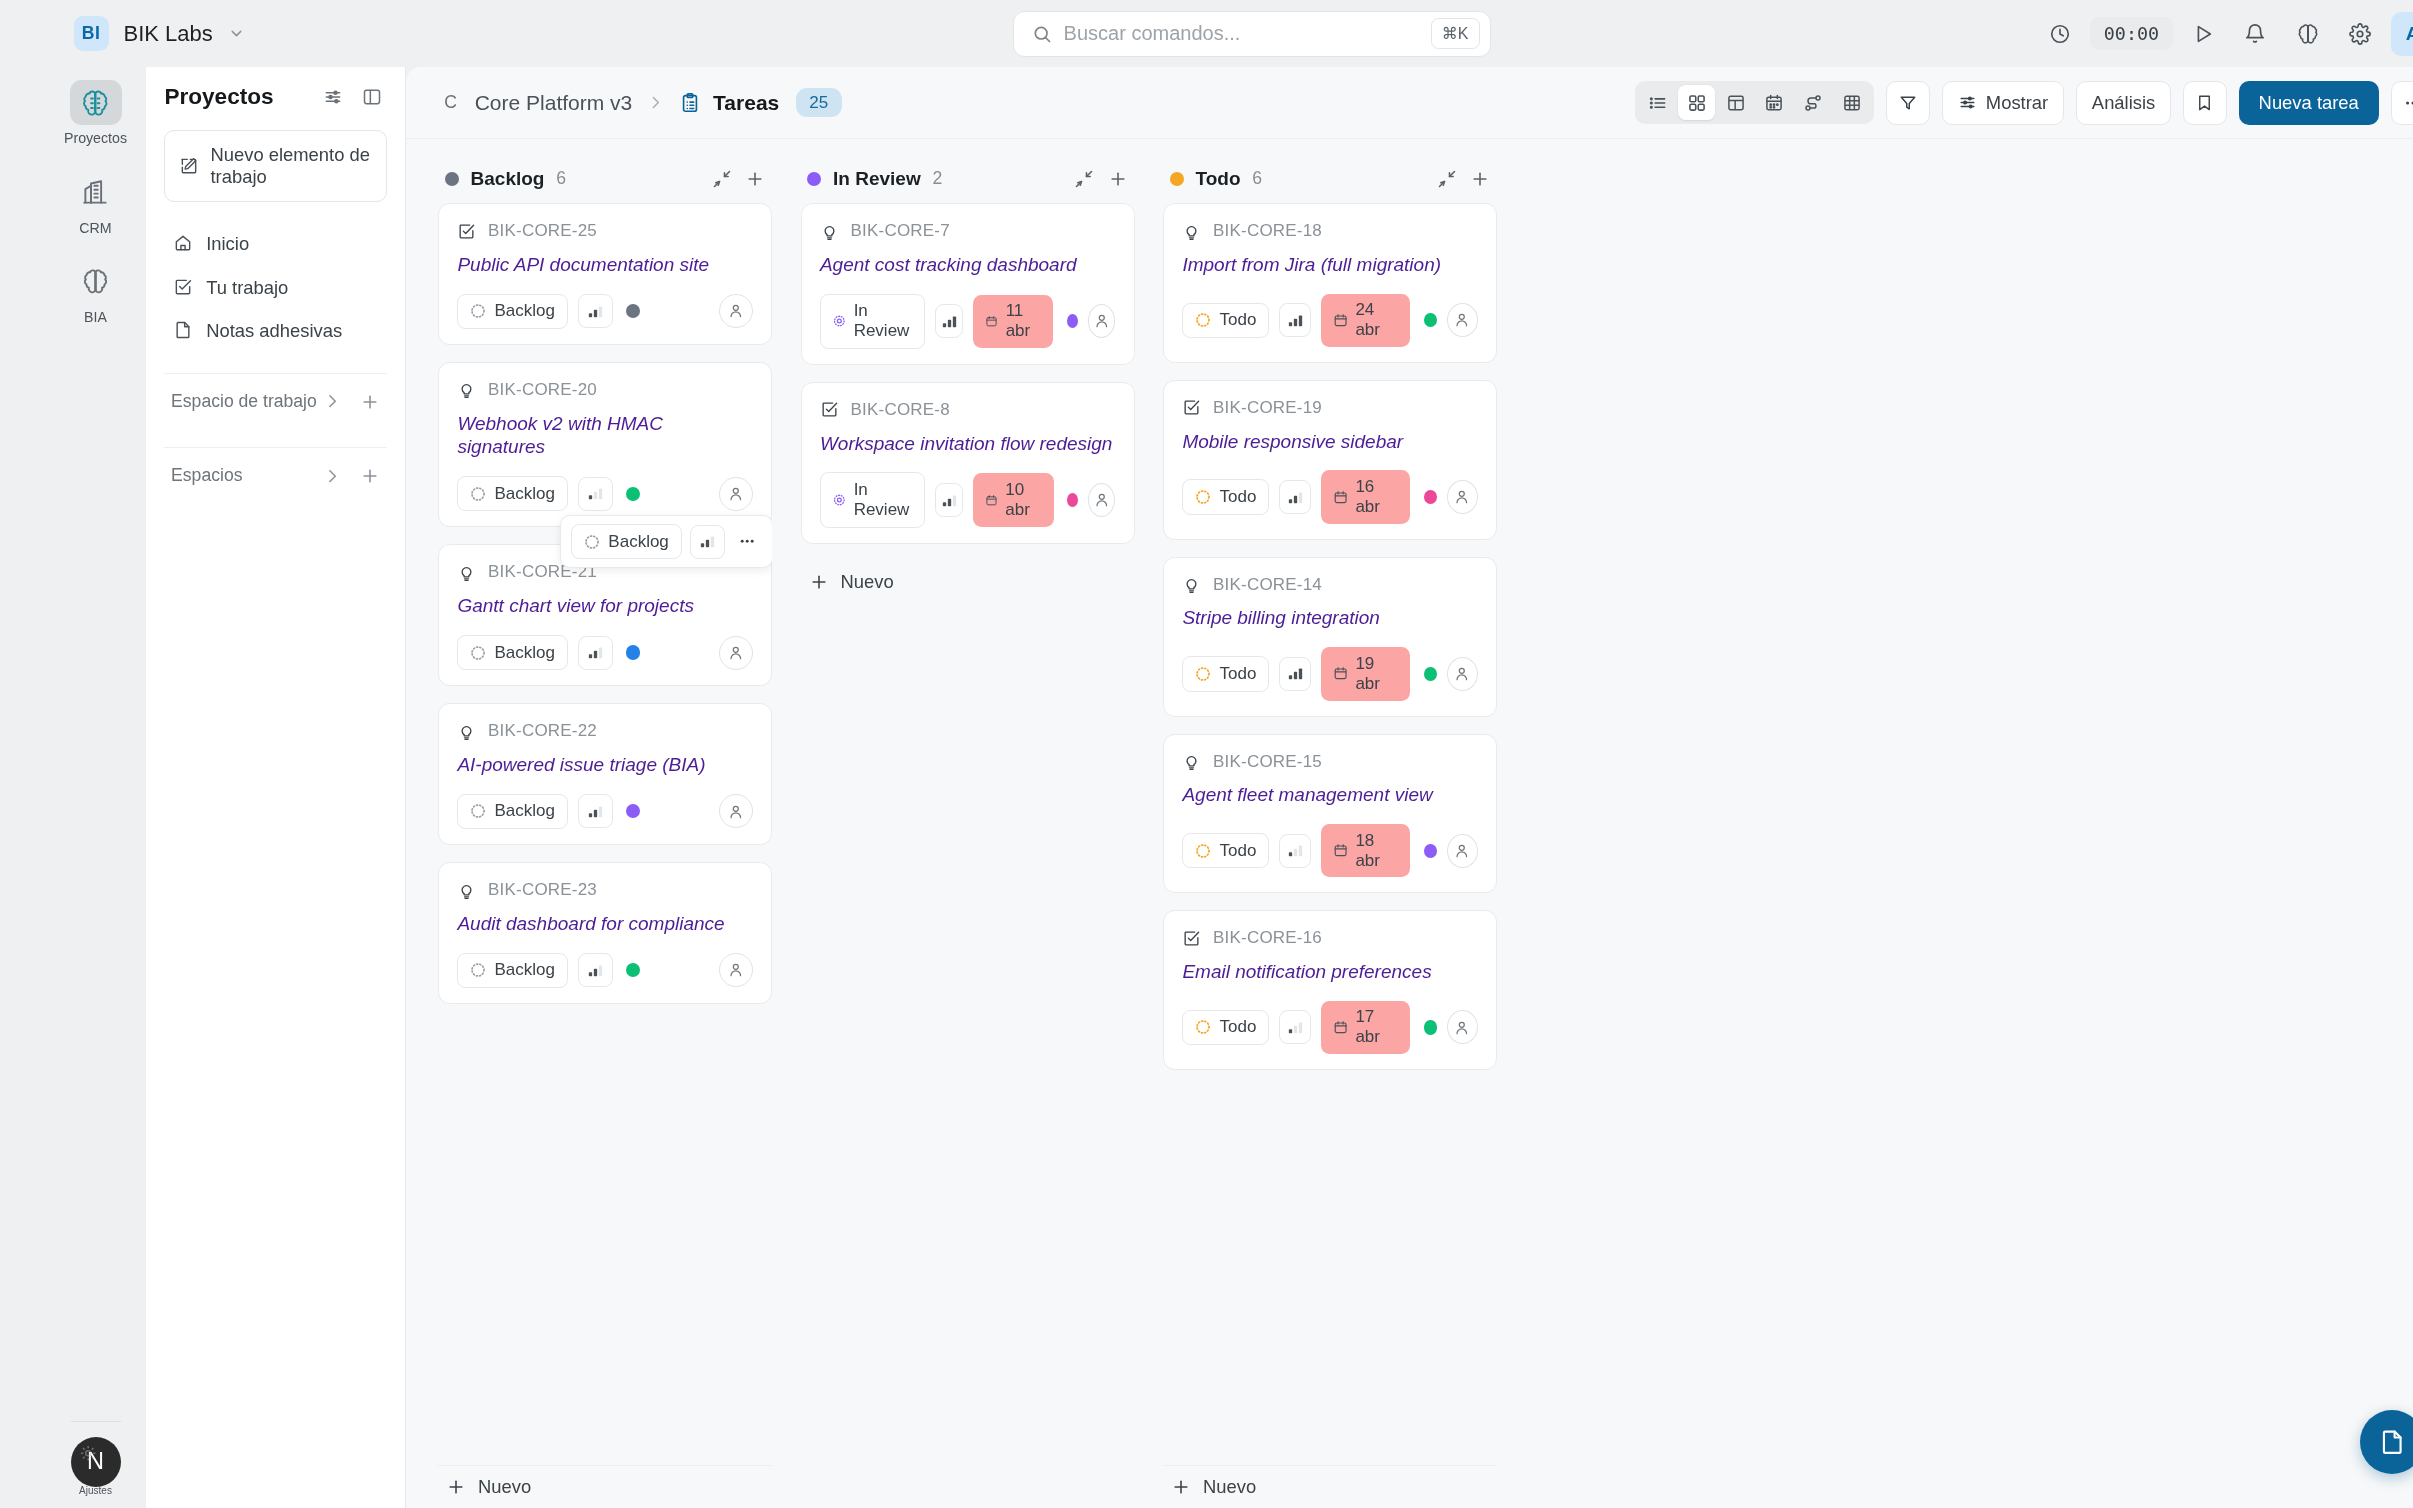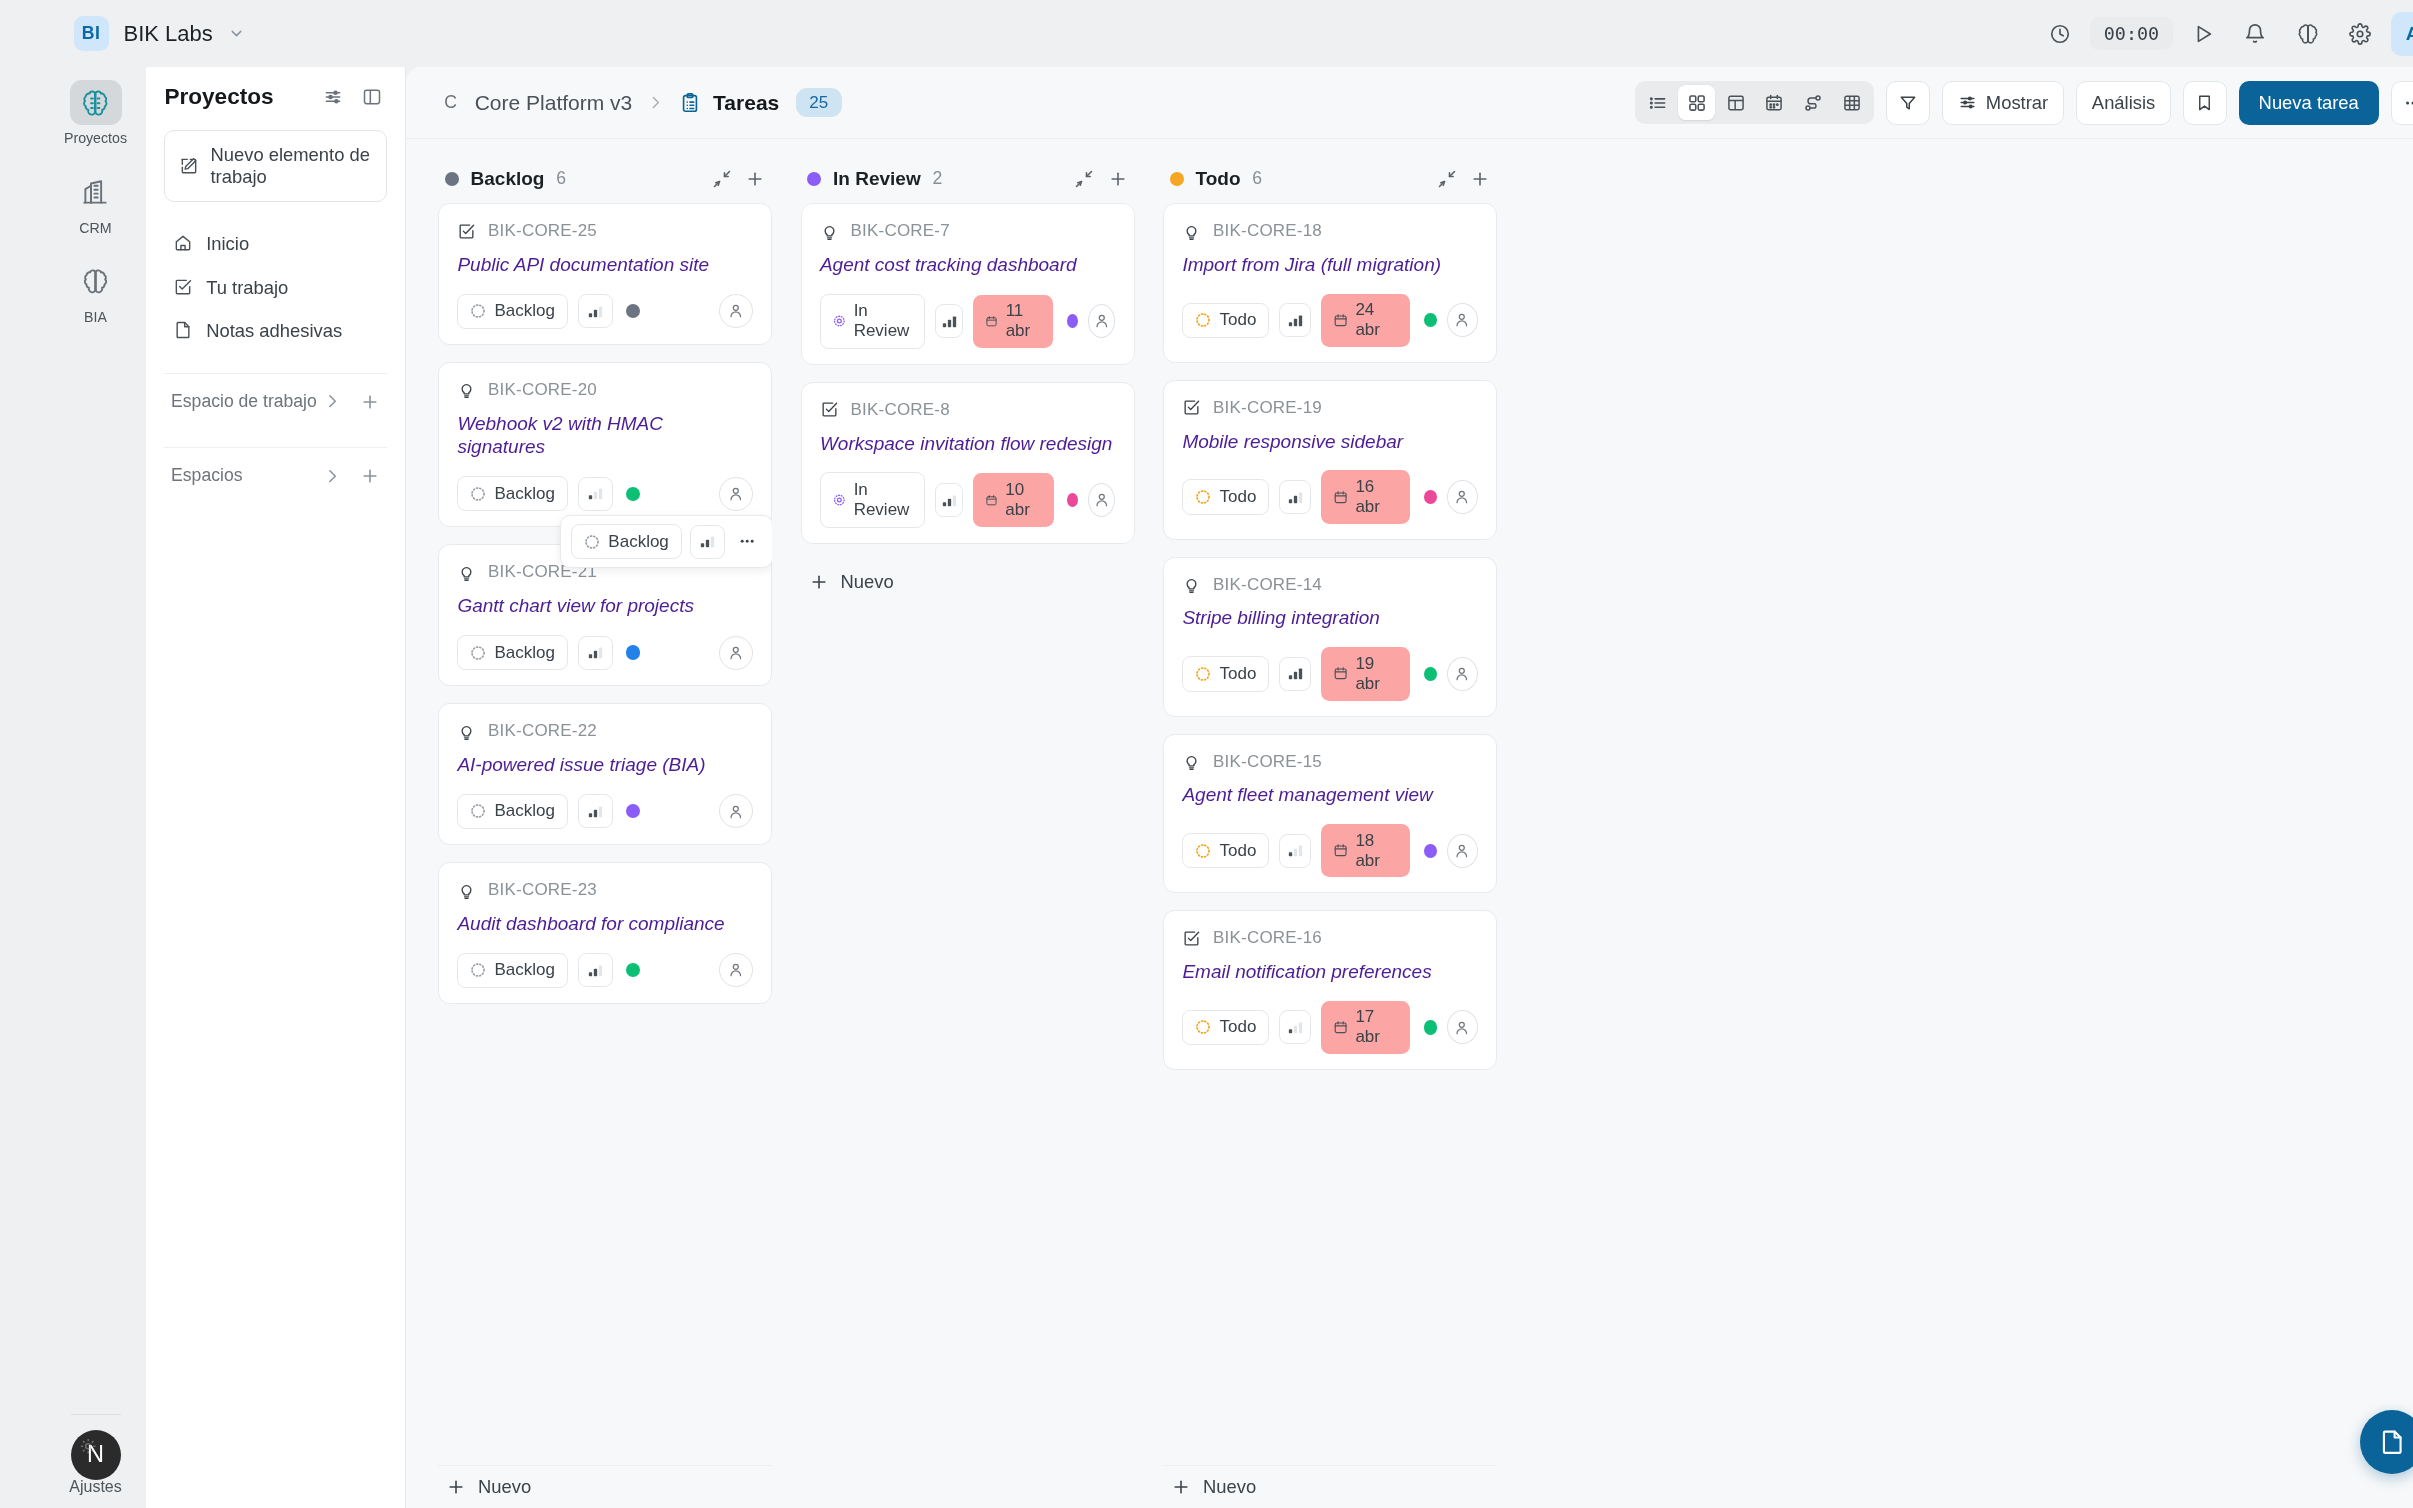--- a/index.html
+++ b/index.html
@@ -91,21 +91,21 @@
     display: flex; flex-direction: column; align-items: center; gap: 3.4px;
   }
   .rail-sep { width: 50px; height: 0.8px; background: #dcdfe2; margin-bottom: 11.7px; }
   .rail-avatar {
     width: 50px; height: 50px; border-radius: 50%;
     background: #2b2b2b; color: #fff; font-size: 23.5px;
     display: flex; align-items: center; justify-content: center;
     position: relative; cursor: pointer;
   }
   .rail-avatar .gearmark { position: absolute; left: 8.4px; top: 7.5px; opacity: .45; }
-  .rail-bottom-label { font-size: 16px; color: #4d545a; margin-top: -5px; }
+  .rail-bottom-label { font-size: 10px; color: #4d545a; margin-top: -5px; }
 
   
   .sidebar {
     width: 260px; flex: 0 0 260px;
     background: #fff; border-right: 0.8px solid #e6e9ec;
     padding: 15px 18.4px 0 18.4px;
     display: flex; flex-direction: column;
   }
   .sb-head { display: flex; align-items: center; margin-bottom: 18.4px; }
   .sb-title { font-size: 22.6px; font-weight: 700; color: #15191c; }
@@ -263,20 +263,30 @@
     <div class="brand">
       <div class="brand-badge">BI</div>
       <div class="brand-name">BIK Labs</div>
       <div class="brand-caret">
         <svg width="17" height="17" viewBox="0 0 24 24" fill="none" stroke="currentColor" stroke-width="2" stroke-linecap="round" stroke-linejoin="round">
             <polyline points="6 9 12 15 18 9"></polyline>
           </svg>
       </div>
     </div>
 
+    <div class="search-wrap">
+      <span>
+        <svg width="20" height="20" viewBox="0 0 24 24" fill="none" stroke="#7b8288" stroke-width="2" stroke-linecap="round">
+            <circle cx="11" cy="11" r="7"></circle>
+            <line x1="16.5" y1="16.5" x2="21" y2="21"></line>
+          </svg>
+      </span>
+      <input class="search-input" value="" placeholder="Buscar comandos..." style="">
+      <span class="kbd">⌘K</span>
+    </div>
 
     <div class="topright">
       <span class="ticon">
         <svg width="22" height="22" viewBox="0 0 24 24" fill="none" stroke="currentColor" stroke-width="1.8" stroke-linecap="round">
             <circle cx="12" cy="12" r="9"></circle>
             <polyline points="12 7 12 12 15.5 14"></polyline>
           </svg>
       </span>
       <span class="clock-pill">00:00</span>
       <span class="ticon">

